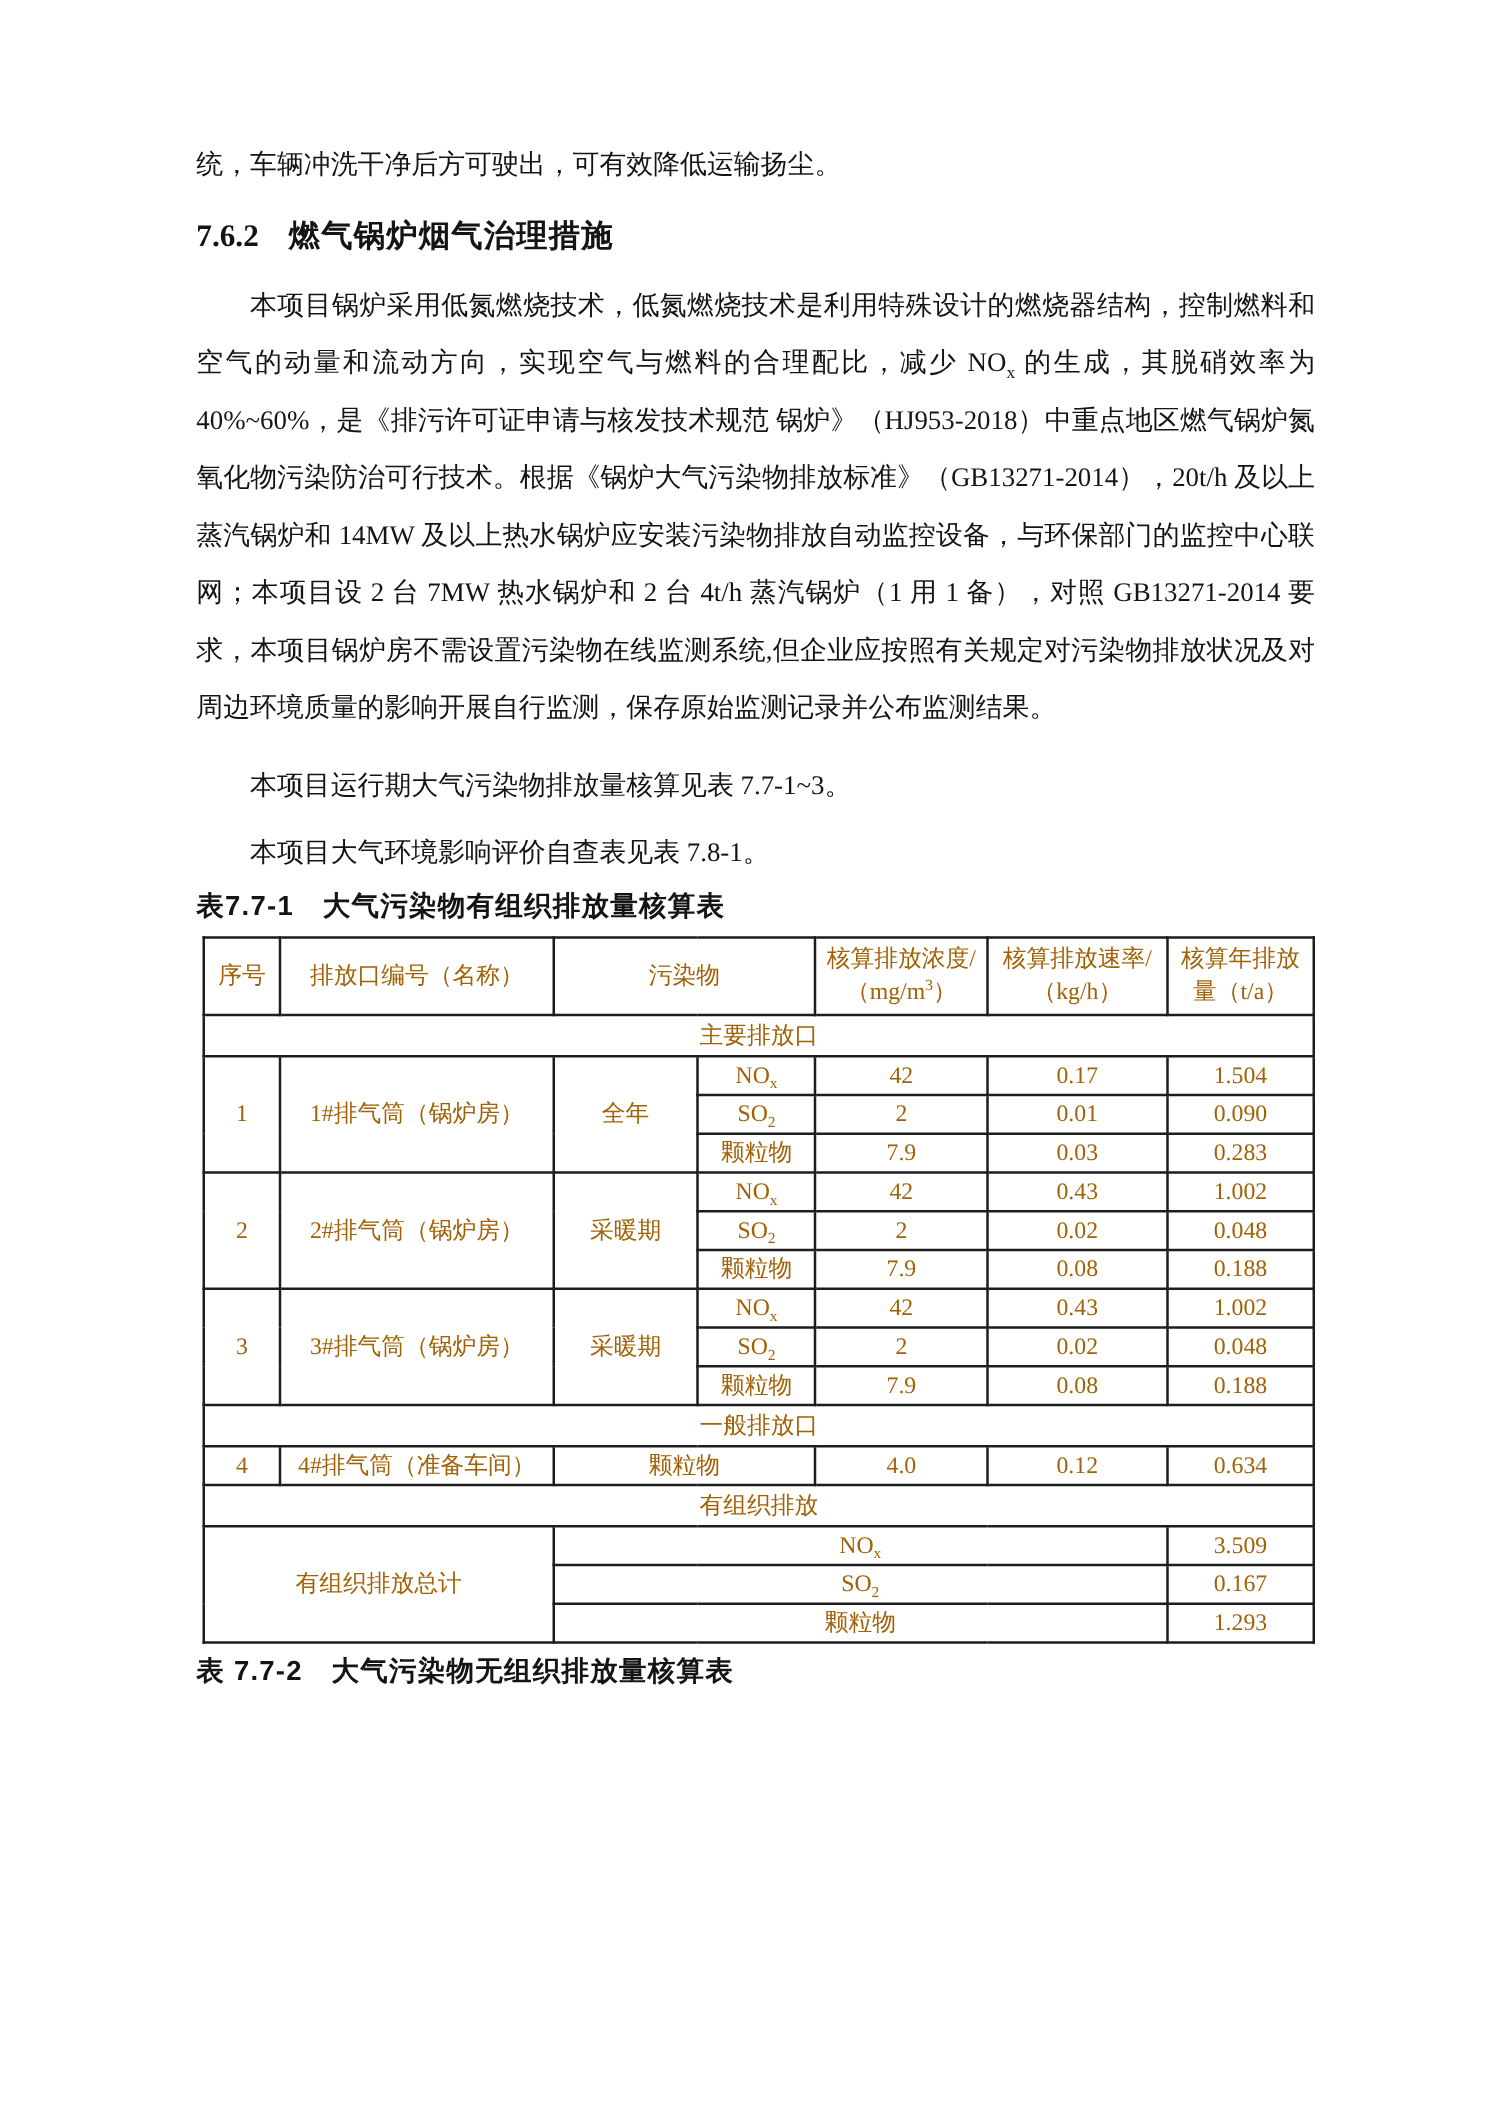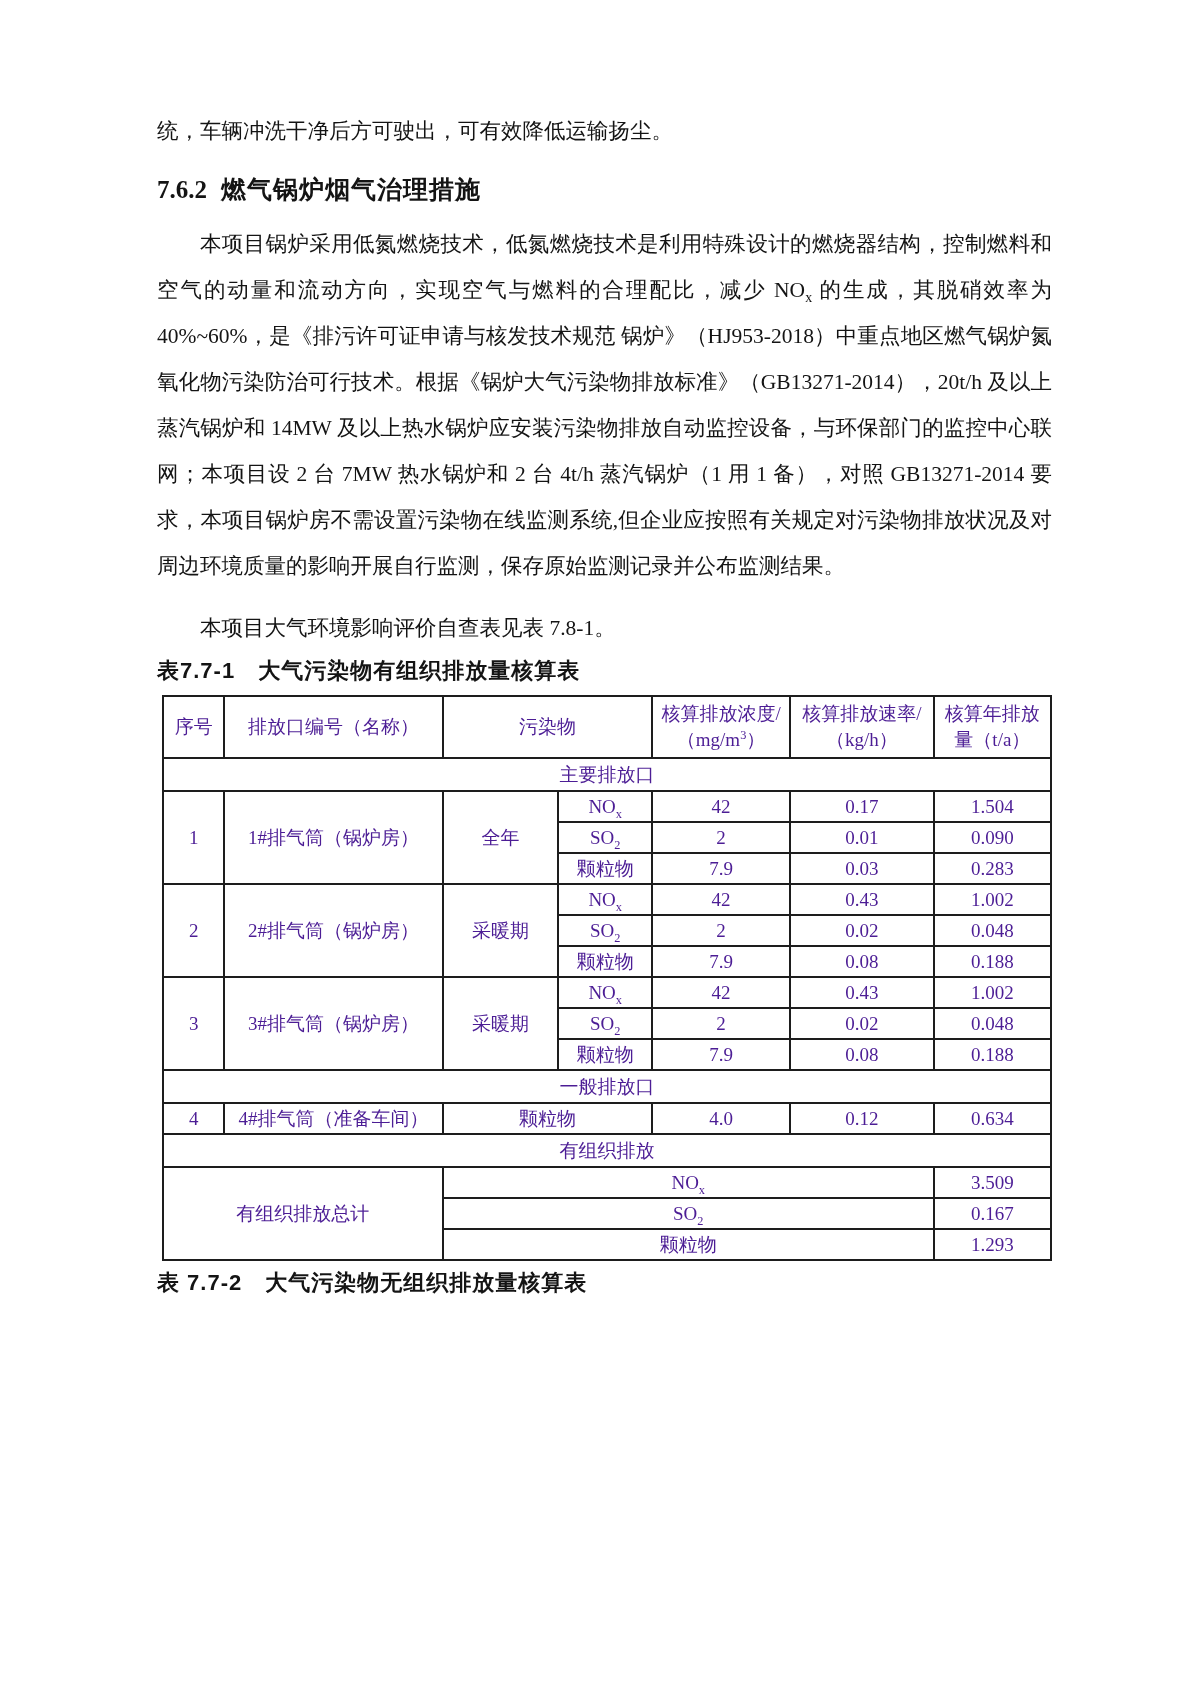--- a/index.html
+++ b/index.html
@@ -4,35 +4,35 @@
 <style>
   html,body{margin:0;padding:0;background:#ffffff;}
   .page{
     width:1199px;height:1600px;background:#ffffff;position:relative;
     font-family:"Liberation Serif","DejaVu Serif",serif;color:#141414;
     overflow:hidden;
   }
   .content{padding:116px 147px 0 157px;}
   .body-line{font-size:21.5px;line-height:30px;margin:0;}
   .h3{margin:26px 0 0 0;font-size:25px;font-weight:700;line-height:34px;}
-  .h3 .h-num{font-family:"Liberation Serif","DejaVu Serif",serif;margin-right:14px;}
+  .h3 .h-num{font-family:"Liberation Serif","DejaVu Serif",serif;margin-right:24px;}
   .h3 .h-title,.h2 .h-title{font-family:"Liberation Sans","DejaVu Sans",sans-serif;letter-spacing:1px;}
   .para{font-size:21.5px;line-height:46px;text-align:justify;text-indent:2em;margin:14px 0 0 0;}
   .h2{margin:28px 0 0 0;font-size:28px;font-weight:700;line-height:40px;}
   .h2 .h-num{font-family:"Liberation Serif","DejaVu Serif",serif;margin-right:16px;}
   .single{font-size:21.5px;line-height:30px;text-indent:2em;margin:24px 0 0 0;}
   .tbl-caption{
     margin:14px 0 0 0;font-size:22px;font-weight:700;
     font-family:"Liberation Sans","DejaVu Sans",sans-serif;line-height:28px;letter-spacing:1px;
   }
   .tbl-caption2{margin-top:8px;}
   table.t{
     border-collapse:collapse;table-layout:fixed;
     width:890px;margin:10px 0 0 5px;
-    font-size:19px;color:#4c1d95;
+    font-size:19px;color:#a16207;
   }
   table.t td,table.t th{
     border:2px solid #1d1d1d;text-align:center;vertical-align:middle;
     padding:0 2px;font-weight:normal;line-height:26px;overflow:hidden;
   }
   tr.hdr td{height:60px;}
   tr.sec td{height:31px;}
   tr.dat td{height:29px;}
   sub{font-size:0.65em;line-height:0;}
   sup{font-size:0.65em;line-height:0;}
@@ -47,20 +47,21 @@
 <div class="page">
   <div class="content">
 
     <p class="body-line">统，车辆冲洗干净后方可驶出，可有效降低运输扬尘。</p>
 
     <h3 class="h3"><span class="h-num">7.6.2</span><span class="h-title">燃气锅炉烟气治理措施</span></h3>
 
     <p class="para"><span>本项目锅炉采用低氮燃烧技术，低氮燃烧技术是利用特殊设计的燃烧器结构，控制燃料和空气的动量和流动方向，实现空气与燃料的合理配比，减少 </span><span>NO</span><sub>x</sub><span> 的生成，其脱硝效率为 40%~60%，是《排污许可证申请与核发技术规范 锅炉》（HJ953-2018）中重点地区燃气锅炉氮氧化物污染防治可行技术。根据《锅炉大气污染物排放标准》（GB13271-2014），20t/h 及以上蒸汽锅炉和 14MW 及以上热水锅炉应安装污染物排放自动监控设备，与环保部门的监控中心联网；本项目设 2 台 7MW 热水锅炉和 2 台 4t/h 蒸汽锅炉（1 用 1 备），对照 GB13271-2014 要求，本项目锅炉房不需设置污染物在线监测系统,但企业应按照有关规定对污染物排放状况及对周边环境质量的影响开展自行监测，保存原始监测记录并公布监测结果。</span></p>
 
 
+    <p class="single">本项目运行期大气污染物排放量核算见表 7.7-1~3。</p>
 
 
     <p class="single">本项目大气环境影响评价自查表见表 7.8-1。</p>
 
     <div class="tbl-caption">表7.7-1　大气污染物有组织排放量核算表</div>
 
     <table class="t">
       <colgroup>
         <col style="width:6.9%">
           <col style="width:24.6%">

